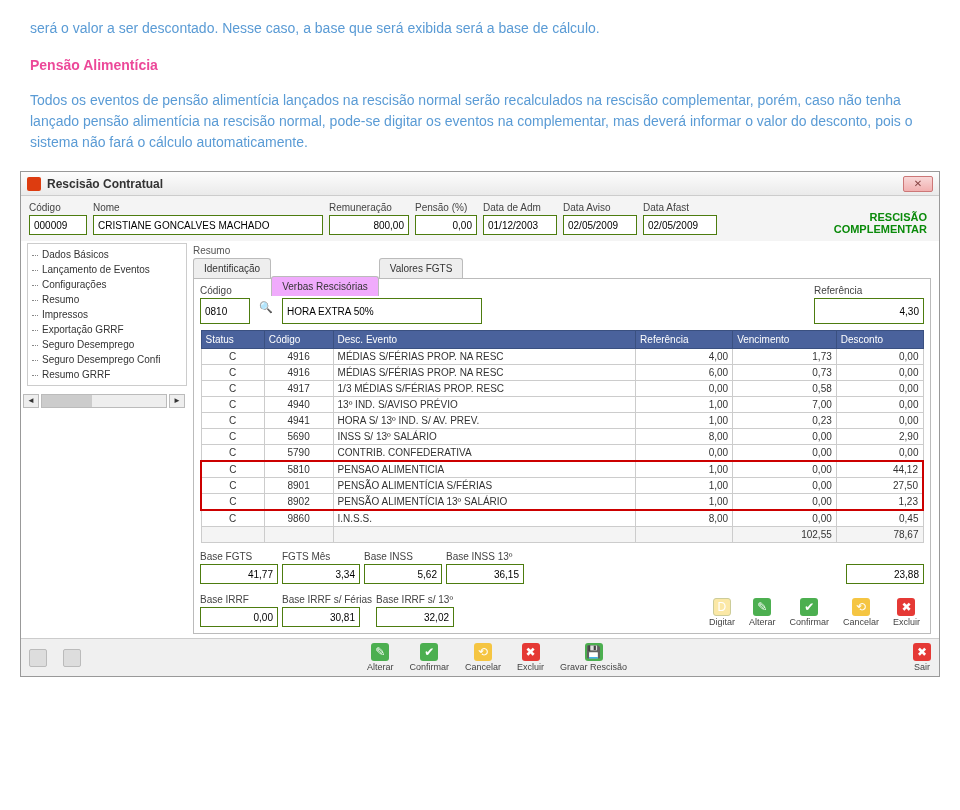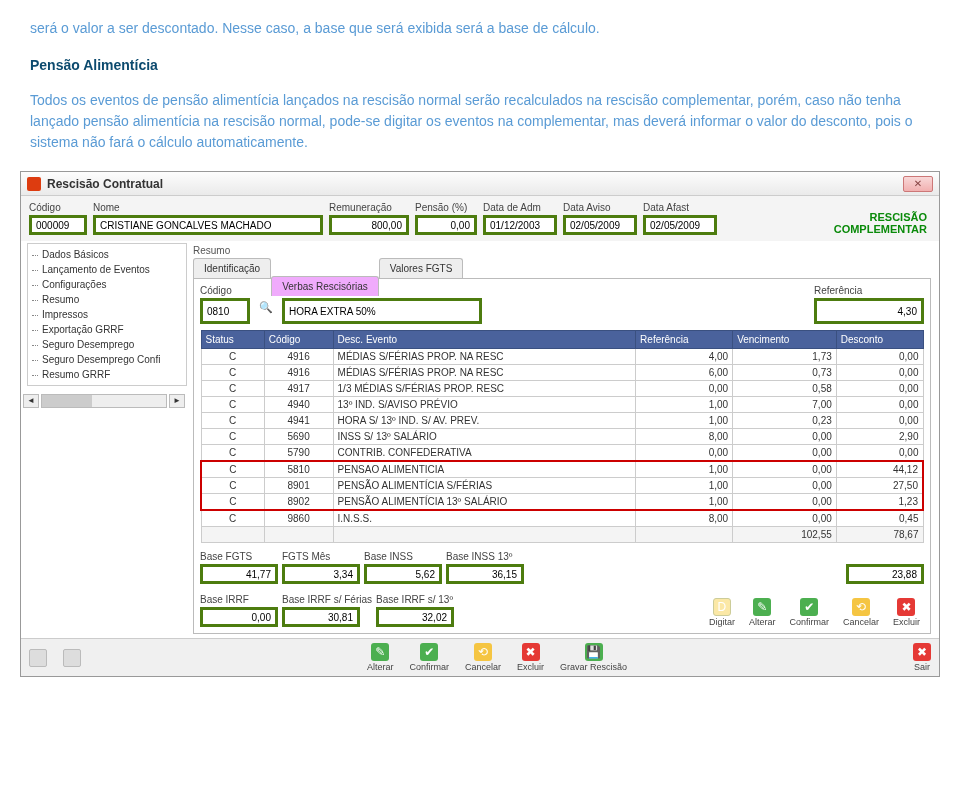--- a/index.html
+++ b/index.html
@@ -1,31 +1,31 @@
 <!DOCTYPE html>
 <html><head>
 <meta charset="utf-8">
 <style>
 * { box-sizing: border-box; margin: 0; padding: 0; font-family: Arial, sans-serif; }
 body { background: #fff; font-size: 11px; color: #333; }
 .doc-text { padding: 18px 30px 10px 30px; font-size: 14px; line-height: 1.5; }
 .doc-text .p1 { color: #5a9bd5; margin-bottom: 16px; }
-.doc-text .p2 { color: #0c4a6e; font-weight: bold; margin-bottom: 14px; }
+.doc-text .p2 { color: #ec4899; font-weight: bold; margin-bottom: 14px; }
 .doc-text .p3 { color: #5a9bd5; }
 
 .app-window { margin: 8px 20px; background: #f4f4f4; border: 1px solid #999; position: relative; }
 .titlebar { background: linear-gradient(#fdfdfd,#eaeaea); height: 24px; display: flex; align-items: center; padding: 0 6px; border-bottom: 1px solid #ccc; }
 .titlebar-icon { width: 14px; height: 14px; background: #dd3c10; border-radius: 2px; margin-right: 6px; }
 .titlebar-title { font-size: 12px; color: #333; flex: 1; font-weight: bold; }
 .titlebar-close { width: 30px; height: 16px; background: linear-gradient(#f8d8d8,#f1b0b0); border: 1px solid #c77; border-radius: 2px; color: #844; font-size: 10px; text-align: center; line-height: 14px; }
 
 .header-fields { display: flex; gap: 6px; padding: 6px 8px; align-items: flex-end; flex-wrap: nowrap; }
 .field { display: flex; flex-direction: column; }
 .field label { font-size: 10px; color: #444; margin-bottom: 2px; }
-.field input { height: 20px; border: 3px solid #4d7c0f; background: #fff; font-size: 10px; padding: 0 4px; }
+.field input { height: 20px; border: 1px solid #4d7c0f; background: #fff; font-size: 10px; padding: 0 4px; }
 .rescisao-compl { color: #0a8a0a; font-weight: bold; font-size: 11px; text-align: right; line-height: 12px; margin-left: auto; padding-right: 4px; }
 
 .main-area { display: flex; background: #fff; }
 .tree { width: 160px; border: 1px solid #ccc; margin: 2px 0 2px 6px; padding: 3px 0; background: #fff; font-size: 10px; overflow: hidden; }
 .tree-item { padding: 2px 4px 2px 14px; white-space: nowrap; position: relative; cursor: default; }
 .tree-item::before { content: ""; position: absolute; left: 4px; top: 50%; width: 6px; border-top: 1px dotted #888; }
 .tree-scroll { display: flex; align-items: center; margin-top: 6px; padding: 2px; gap: 2px; }
 .tree-scroll .arrow { width: 16px; height: 14px; border: 1px solid #bbb; background: #eee; font-size: 8px; text-align: center; line-height: 12px; }
 .tree-scroll .bar { flex: 1; height: 14px; border: 1px solid #bbb; background: #eee; position: relative; }
 .tree-scroll .thumb { position: absolute; left: 0; top: 0; width: 50px; height: 12px; background: #ccc; }

